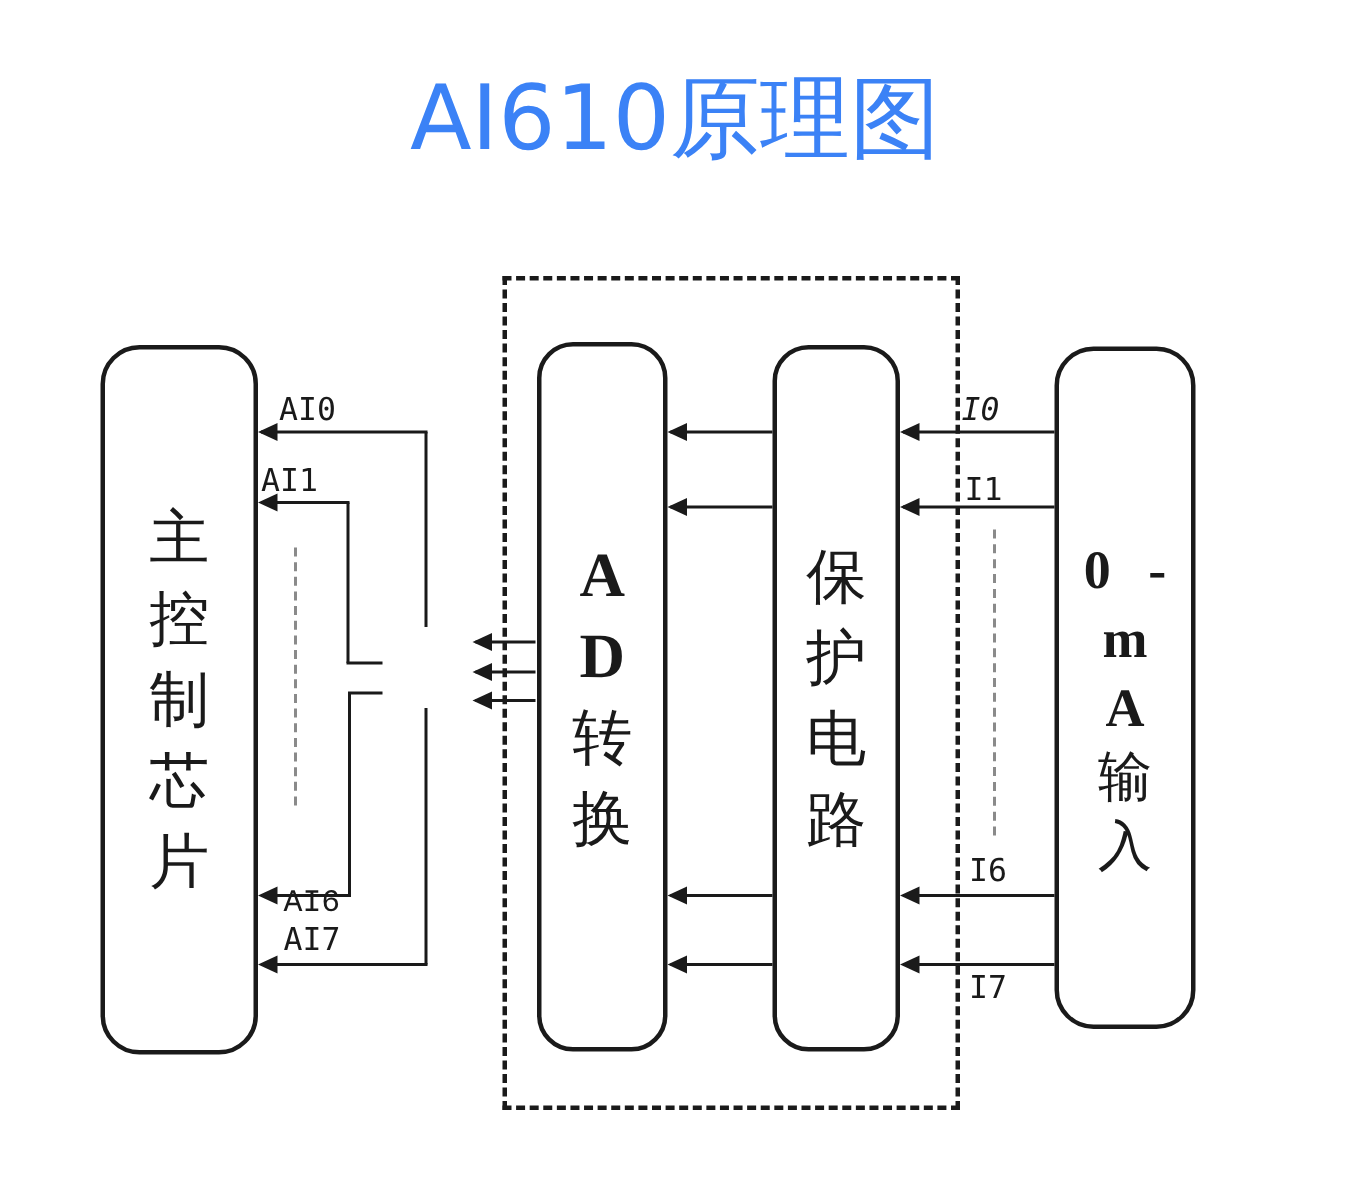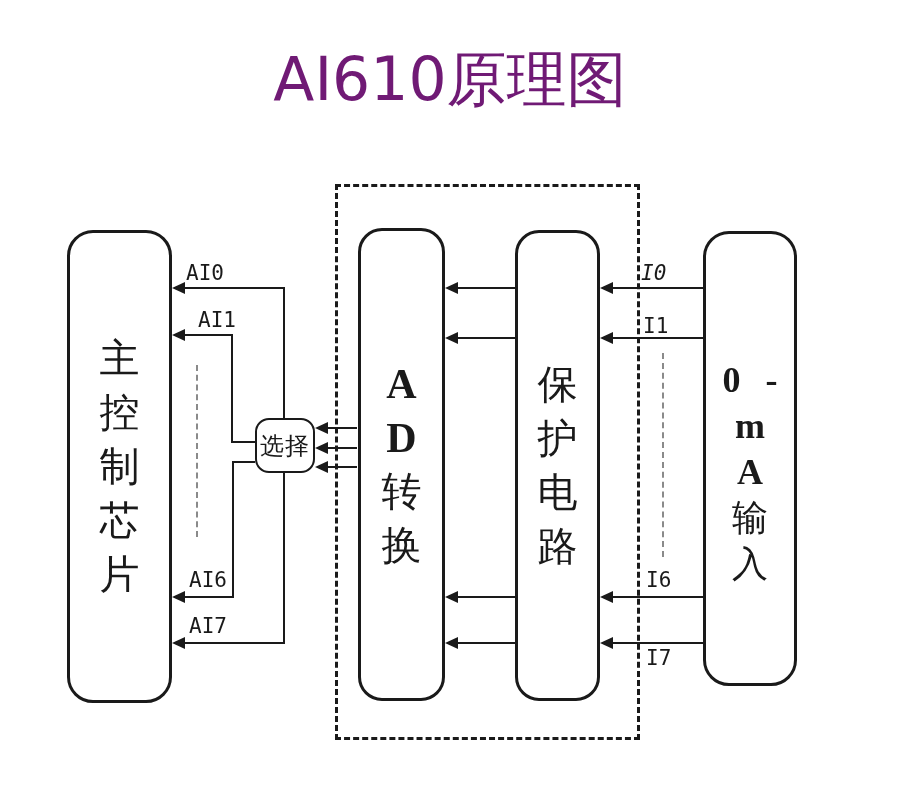--- a/index.html
+++ b/index.html
@@ -1,20 +1,20 @@
 <!DOCTYPE html>
 <html><head>
 <meta charset="utf-8">
 <style>
   html,body{margin:0;padding:0;background:#ffffff;}
   .canvas{position:relative;width:900px;height:794px;background:#ffffff;overflow:hidden;
           font-family:"Liberation Serif","DejaVu Serif",serif;color:#1a1a1a;}
   .title{position:absolute;left:0;top:46px;width:100%;text-align:center;
          font-family:"DejaVu Sans","Liberation Sans",sans-serif;
-         font-size:60px;line-height:1.1;font-weight:500;color:#701a75;}
+         font-size:60px;line-height:1.1;font-weight:500;color:#3b82f6;}
   .frame{position:absolute;border:3px dashed #1a1a1a;background:transparent;}
   .block{position:absolute;border:3px solid #1a1a1a;border-radius:24px;background:#fff;
          box-sizing:border-box;display:flex;flex-direction:column;align-items:center;justify-content:center;}
   .vstack span{display:block;text-align:center;font-size:40px;line-height:54px;}
   .vstack .lat{font-weight:bold;font-size:42px;font-family:"Liberation Serif","DejaVu Serif",serif;}
   .instack span{display:block;text-align:center;font-size:36px;line-height:46px;}
   .instack .lat{font-weight:bold;letter-spacing:8px;text-indent:8px;}
   .selbox{position:absolute;border:2.5px solid #1a1a1a;border-radius:14px;background:#fff;
           box-sizing:border-box;display:flex;align-items:center;justify-content:center;
           font-size:24px;letter-spacing:1px;}
@@ -67,23 +67,20 @@
   <div class="block" style="left:703px;top:231px;width:94px;height:455px;border-radius:26px;padding-top:26px;">
     <div class="instack">
       <span class="lat">0 -</span>
       <span class="lat">m</span>
       <span class="lat">A</span>
       <span>输</span>
       <span>入</span>
     </div>
   </div>
 
-  <div class="selbox" style="left:255px;top:418px;width:60px;height:55px;">
-    <span>选择</span>
-  </div>
 
   <div class="wh arr" style="left:174px;top:287px;width:111px;"></div>
   <div class="wv" style="left:283px;top:288px;height:130px;"></div>
   <div class="wh arr" style="left:174px;top:334px;width:59px;"></div>
   <div class="wv" style="left:231px;top:335px;height:107px;"></div>
   <div class="wh" style="left:231px;top:441px;width:24px;"></div>
   <div class="wh" style="left:232px;top:461px;width:23px;"></div>
   <div class="wv" style="left:232px;top:462px;height:135px;"></div>
   <div class="wh arr" style="left:174px;top:596px;width:60px;"></div>
   <div class="wv" style="left:283px;top:472px;height:171px;"></div>
@@ -100,21 +97,21 @@
 
   <div class="wh arr" style="left:602px;top:287px;width:101px;"></div>
   <div class="wh arr" style="left:602px;top:337px;width:101px;"></div>
   <div class="wh arr" style="left:602px;top:596px;width:101px;"></div>
   <div class="wh arr" style="left:602px;top:642px;width:101px;"></div>
 
   <div class="ell" style="left:196px;top:365px;height:172px;"></div>
   <div class="ell" style="left:662px;top:353px;height:204px;"></div>
 
   <div class="wlabel" style="left:186px;top:263px;">AI0</div>
-  <div class="wlabel" style="left:198px;top:310px;">AI1</div>
-  <div class="wlabel" style="left:189px;top:570px;">AI6</div>
+  <div class="wlabel" style="left:174px;top:310px;">AI1</div>
+  <div class="wlabel" style="left:189px;top:592px;font-family:Liberation Mono, monospace;">AI6</div>
   <div class="wlabel" style="left:189px;top:616px;">AI7</div>
   <div class="wlabel" style="left:641px;top:263px;font-style:italic;">I0</div>
   <div class="wlabel" style="left:643px;top:316px;">I1</div>
   <div class="wlabel" style="left:646px;top:570px;">I6</div>
   <div class="wlabel" style="left:646px;top:648px;">I7</div>
 
 </div>
 
 </body></html>

